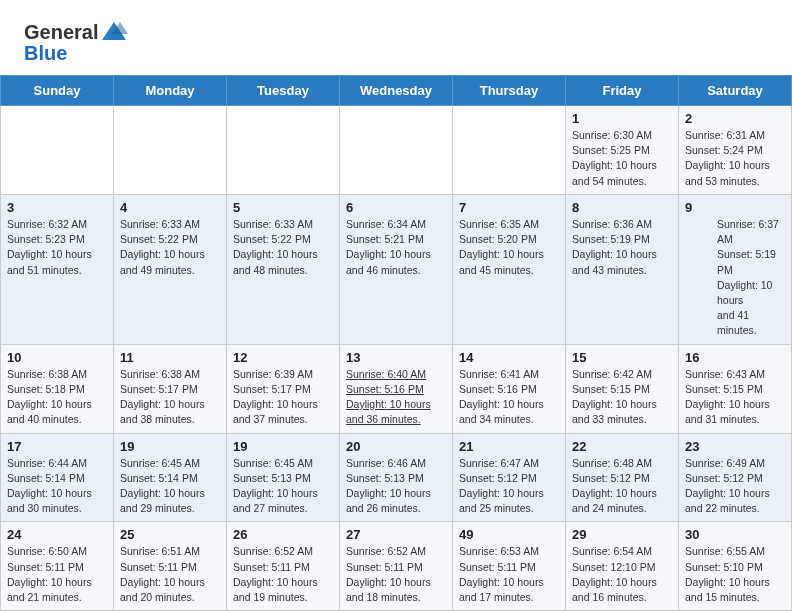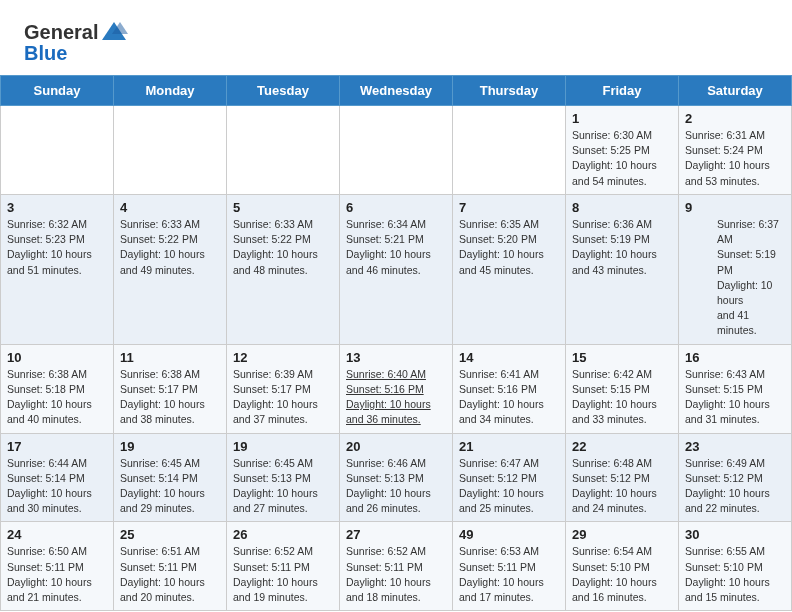--- a/index.html
+++ b/index.html
@@ -334,21 +334,21 @@
         <td>
           <span class="day-num">49</span>
           <div class="day-info" style="white-space: pre-line;">Sunrise: 6:53 AM
 Sunset: 5:11 PM
 Daylight: 10 hours
 and 17 minutes.</div>
         </td>
         <td>
           <span class="day-num">29</span>
           <div class="day-info" style="white-space: pre-line;">Sunrise: 6:54 AM
-Sunset: 5:10 PM
+Sunset: 12:10 PM
 Daylight: 10 hours
 and 16 minutes.</div>
         </td>
         <td>
           <span class="day-num">30</span>
           <div class="day-info" style="white-space: pre-line;">Sunrise: 6:55 AM
 Sunset: 5:10 PM
 Daylight: 10 hours
 and 15 minutes.</div>
         </td>

